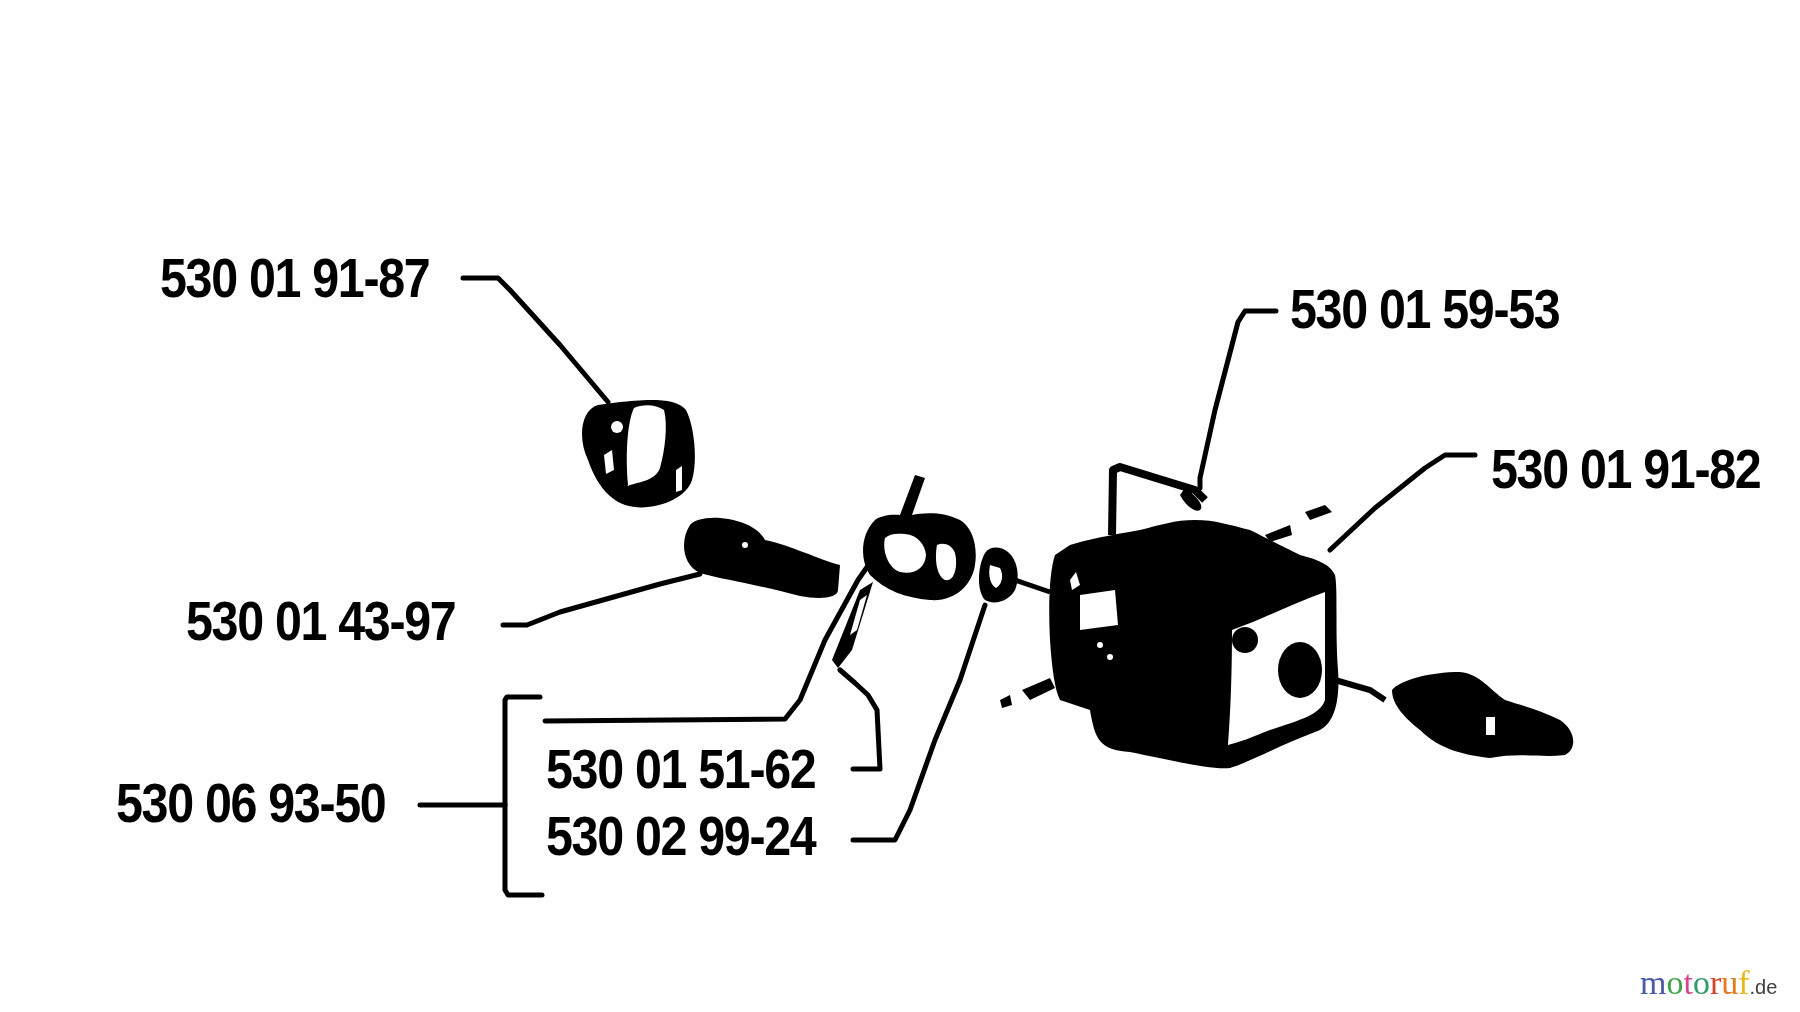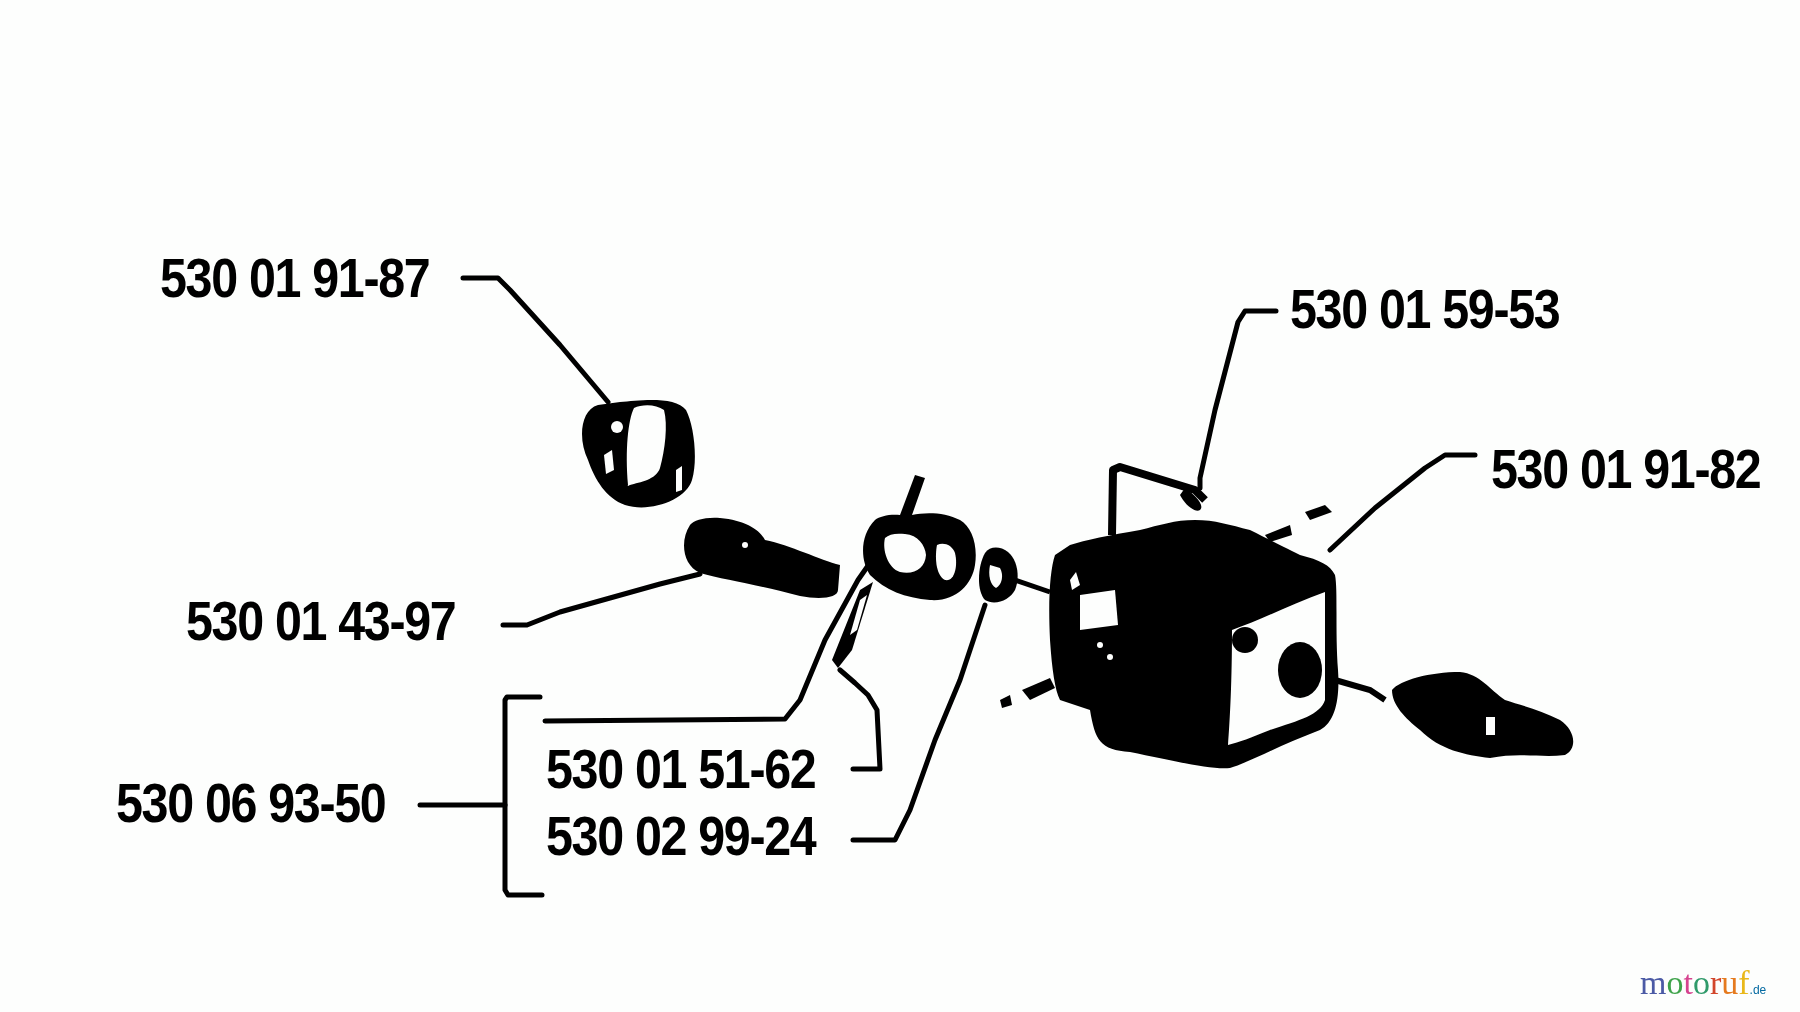--- a/index.html
+++ b/index.html
@@ -20,21 +20,21 @@
   }
   .watermark {
     position: absolute;
     left: 1640px;
     top: 966px;
     font-family: "Liberation Serif", "DejaVu Serif", serif;
     font-size: 34px;
     line-height: 1;
     white-space: nowrap;
   }
-  .watermark .suffix { font-family: "Liberation Sans", sans-serif; font-size: 12px; color: #0369a1; }
+  .watermark .suffix { font-family: "Liberation Sans", sans-serif; font-size: 20px; color: #404040; }
 </style>
 </head>
 <body>
 
 <svg id="canvas" viewBox="0 0 1800 1012" xmlns="http://www.w3.org/2000/svg">
   <rect x="0" y="0" width="1800" height="1012" fill="#fdfefd"></rect>
 
   <g fill="none" stroke="#000" stroke-width="5" stroke-linecap="round" stroke-linejoin="round">
 
     <path d="M463 278 L498 278 L510 290 L560 345 L608 402"></path>

